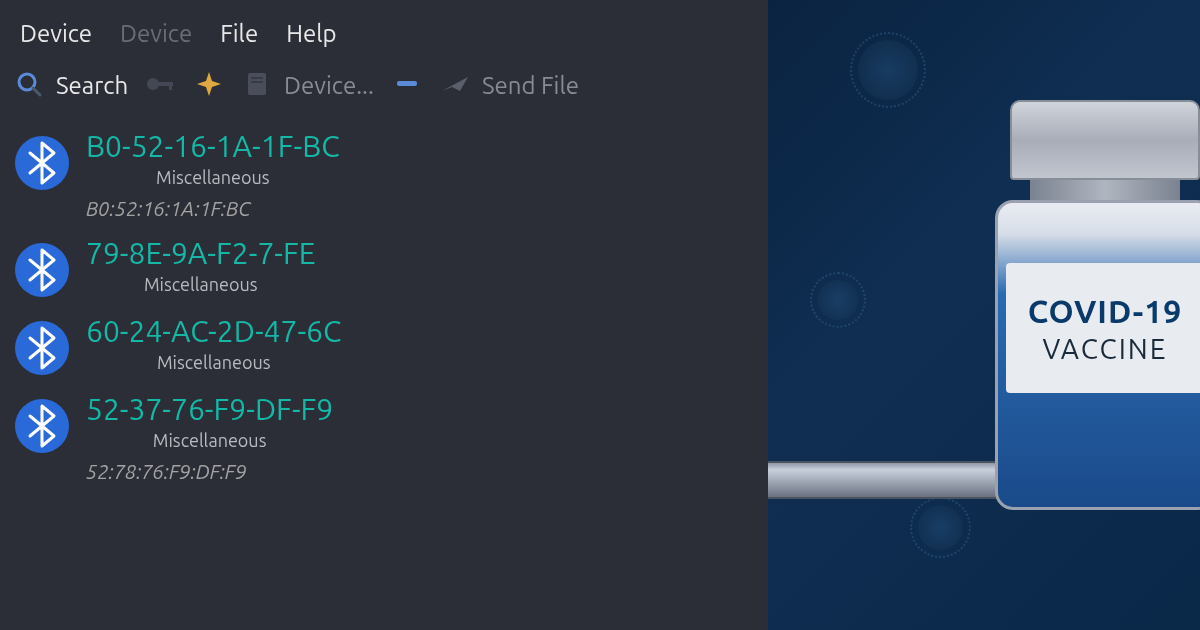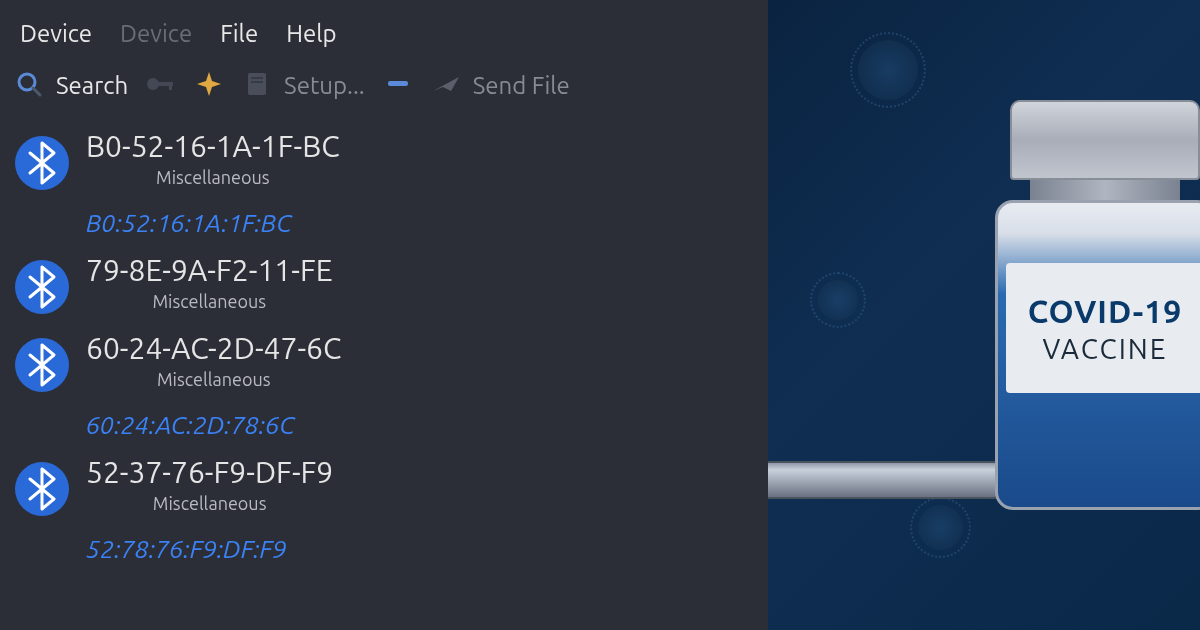--- a/index.html
+++ b/index.html
@@ -66,34 +66,34 @@
       flex-shrink: 0;
       margin-top: 6px;
     }
     .device-info {
       display: flex;
       flex-direction: column;
       gap: 2px;
     }
     .device-name {
       font-size: 30px;
-      color: #e5e5e5;
+      color: #14b8a6;
       font-weight: 400;
     }
     .device-type {
       font-size: 18px;
       color: #b8bac0;
       margin-top: 2px;
       text-align: center;
     }
     .device-mac {
-      font-size: 25px;
-      color: #3b82f6;
+      font-size: 20px;
+      color: #a3a3a3;
       font-style: italic;
-      margin-top: 20px;
+      margin-top: 8px;
     }
     .right-panel {
       width: 442px;
       height: 630px;
       background: linear-gradient(135deg, #0a2340 0%, #0f2e52 40%, #0a2848 100%);
       position: relative;
       overflow: hidden;
     }
     .virus {
       position: absolute;
@@ -227,21 +227,21 @@
         </svg>
     </span>
     <div class="toolbar-button">
       <span class="toolbar-icon" style="opacity:0.4">
         <svg width="22" height="26" viewBox="0 0 22 26">
             <rect x="2" y="2" width="18" height="22" rx="2" fill="#7a8090"></rect>
             <rect x="5" y="6" width="12" height="2" fill="#4a5060"></rect>
             <rect x="5" y="10" width="12" height="2" fill="#4a5060"></rect>
           </svg>
       </span>
-      <span>Setup...</span>
+      <span>Device...</span>
     </div>
     <span class="toolbar-icon">
       <svg width="20" height="6" viewBox="0 0 20 6">
           <rect width="20" height="5" rx="2" fill="#5a8ad8"></rect>
         </svg>
     </span>
     <div class="toolbar-button">
       <span class="toolbar-icon" style="opacity:0.5">
         <svg width="30" height="18" viewBox="0 0 30 18">
             <path d="M2 16 L28 2 L20 16 L12 12 Z" fill="#8a90a0"></path>
@@ -266,35 +266,34 @@
       </div>
     </div>
     <div class="device-row">
       <span class="bt-icon">
         <svg width="56" height="56" viewBox="0 0 56 56">
             <circle cx="28" cy="28" r="27" fill="#2a6ad8"></circle>
             <path d="M28 8 L40 18 L28 28 L40 38 L28 48 L28 8 M16 18 L28 28 M16 38 L28 28" stroke="#fff" stroke-width="3" fill="none" stroke-linejoin="round" stroke-linecap="round"></path>
           </svg>
       </span>
       <div class="device-info">
-        <span class="device-name">79-8E-9A-F2-11-FE</span>
+        <span class="device-name">79-8E-9A-F2-7-FE</span>
         <span class="device-type">Miscellaneous</span>
       </div>
     </div>
     <div class="device-row">
       <span class="bt-icon">
         <svg width="56" height="56" viewBox="0 0 56 56">
             <circle cx="28" cy="28" r="27" fill="#2a6ad8"></circle>
             <path d="M28 8 L40 18 L28 28 L40 38 L28 48 L28 8 M16 18 L28 28 M16 38 L28 28" stroke="#fff" stroke-width="3" fill="none" stroke-linejoin="round" stroke-linecap="round"></path>
           </svg>
       </span>
       <div class="device-info">
         <span class="device-name">60-24-AC-2D-47-6C</span>
         <span class="device-type">Miscellaneous</span>
-        <span class="device-mac">60:24:AC:2D:78:6C</span>
       </div>
     </div>
     <div class="device-row">
       <span class="bt-icon">
         <svg width="56" height="56" viewBox="0 0 56 56">
             <circle cx="28" cy="28" r="27" fill="#2a6ad8"></circle>
             <path d="M28 8 L40 18 L28 28 L40 38 L28 48 L28 8 M16 18 L28 28 M16 38 L28 28" stroke="#fff" stroke-width="3" fill="none" stroke-linejoin="round" stroke-linecap="round"></path>
           </svg>
       </span>
       <div class="device-info">

